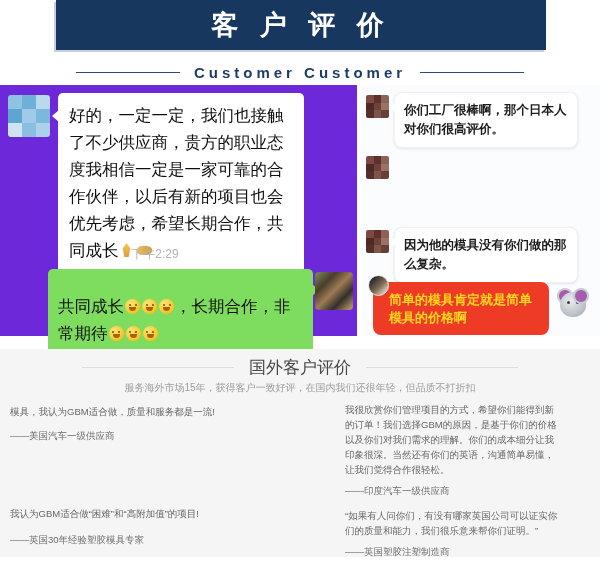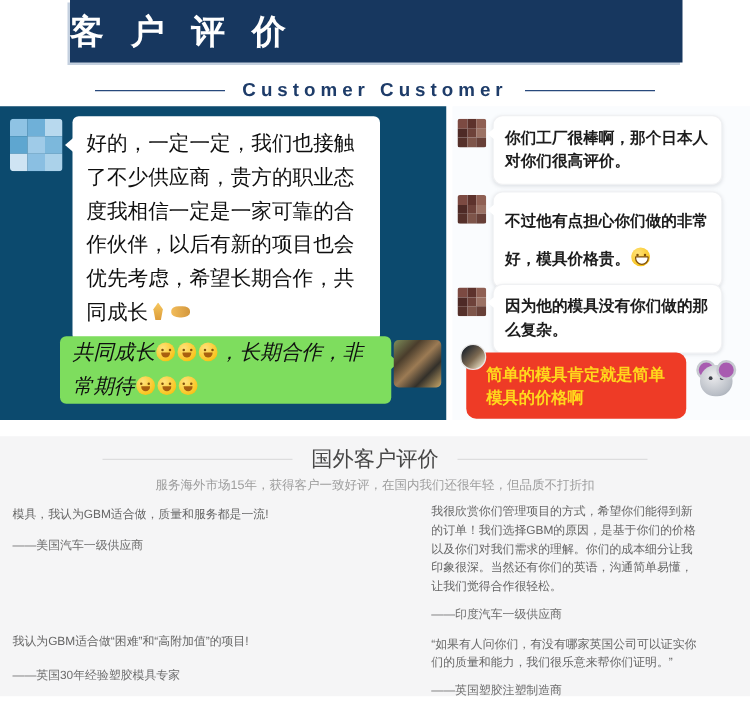--- a/index.html
+++ b/index.html
@@ -2,42 +2,42 @@
 <html style="--navy: #17375f; --green: #7edd5e; --red: #ee3b26; --yellow: #ffd71c;"><head>
 <meta charset="utf-8">
 <style>
   * { margin:0; padding:0; box-sizing:border-box; }
   body { background:#fff; font-family:"Liberation Sans","DejaVu Sans",sans-serif; }
   .page { position:relative; width:600px; height:576px; background:#fff; overflow:hidden; }
 
   
   .banner { position:absolute; left:56px; top:0; width:490px; height:50px;
     background:var(--navy,#17375f); box-shadow:-2px 2px 0 #c4d0df;
-    display:flex; align-items:center; }
+    display:flex; align-items:center; justify-content:center; }
   .banner-title { color:#fff; font-size:27px; font-weight:bold; letter-spacing:7px; }
   .subheader { position:absolute; left:0; top:61px; width:600px; height:22px;
     display:flex; align-items:center; justify-content:center; gap:14px; }
   .subheader .line { width:104px; height:1px; background:#28497c; }
   .subheader .sub-text { color:#1e3c69; font-size:15px; font-weight:bold; letter-spacing:4px; }
 
   
-  .chat-left { position:absolute; left:0; top:85px; width:357px; height:251px; background:#0c4a6e; }
+  .chat-left { position:absolute; left:0; top:85px; width:357px; height:251px; background:#6d28d9; }
   .chat-right { position:absolute; left:362px; top:85px; width:238px; height:251px; background:#fafcfe;text-decoration:underline; }
 
   .mosaic { display:grid; grid-template-columns:repeat(3,1fr); grid-template-rows:repeat(3,1fr); overflow:hidden; }
   .mosaic-blue { position:absolute; left:8px; top:10px; width:42px; height:42px; border-radius:3px; }
   .mosaic-maroon { width:23px; height:23px; border-radius:2px; position:absolute; left:4px; }
 
   .bubble-received { position:absolute; left:58px; top:8px; width:246px; background:#fff;
     border-radius:5px; padding:9px 11px; font-size:16.5px; line-height:27px; color:#0f0f0f; }
   .bubble-received::before { content:""; position:absolute; left:-6px; top:17px; border-top:6px solid transparent;
     border-bottom:6px solid transparent; border-right:7px solid #fff; }
   .chat-time { position:absolute; left:0; top:161px; width:310px; text-align:center; color:#b3b3b3; font-size:12px; }
   .bubble-sent { position:absolute; left:48px; top:184px; width:265px; background:var(--green,#7edd5e);
-    border-radius:5px; padding:0 10px; font-size:16.5px; line-height:27px; color:#0f0f0f;font-style:italic; }
+    border-radius:5px; padding:24px 10px; font-size:16.5px; line-height:27px; color:#0f0f0f; }
   .bubble-sent::after { content:""; position:absolute; right:-6px; top:15px; border-top:6px solid transparent;
     border-bottom:6px solid transparent; border-left:7px solid var(--green,#7edd5e); }
   .avatar-photo { position:absolute; right:4px; top:187px; width:38px; height:38px; border-radius:4px;
     background:linear-gradient(135deg,#7d8d5a 0%,#4a3d2c 28%,#9c7b54 50%,#33302a 72%,#c9a86a 100%); }
 
   .r-bubble { position:absolute; left:32px; background:#fff; border:1px solid #f0f1f3;
     box-shadow:0 1px 3px rgba(120,130,140,.18); border-radius:8px; padding:8px 9px;
     font-size:12.5px; line-height:19px; color:#1c1c1c; font-weight:bold; width:184px; }
   .r-bubble::before { content:""; position:absolute; left:-5px; top:9px; border-top:5px solid transparent;
     border-bottom:5px solid transparent; border-right:6px solid #fff; }
@@ -112,20 +112,21 @@
         <div style="background: rgb(111, 176, 216);"></div>
         <div style="background: rgb(184, 217, 238);"></div>
         <div style="background: rgb(94, 166, 208);"></div>
         <div style="background: rgb(159, 203, 232);"></div>
         <div style="background: rgb(124, 184, 220);"></div>
         <div style="background: rgb(207, 228, 243);"></div>
         <div style="background: rgb(138, 191, 226);"></div>
         <div style="background: rgb(171, 210, 234);"></div>
       </div>
     <div class="bubble-received">好的，一定一定，我们也接触了不少供应商，贵方的职业态度我相信一定是一家可靠的合作伙伴，以后有新的项目也会优先考虑，希望长期合作，共同成长<span class="emo emo-pray"></span><span class="emo emo-shake"></span></div>
+    <div class="chat-time">下午2:29</div>
     <div class="bubble-sent">共同成长<span class="emo emo-smile"></span><span class="emo emo-smile"></span><span class="emo emo-smile"></span>，长期合作，非常期待<span class="emo emo-smile"></span><span class="emo emo-smile"></span><span class="emo emo-smile"></span></div>
     <div class="avatar-photo"></div>
   </div>
 
   <div class="chat-right">
     <div class="mosaic mosaic-maroon r-av1">
         <div style="background: rgb(124, 74, 66);"></div>
         <div style="background: rgb(93, 50, 44);"></div>
         <div style="background: rgb(143, 96, 84);"></div>
         <div style="background: rgb(78, 42, 38);"></div>
@@ -140,21 +141,20 @@
         <div style="background: rgb(124, 74, 66);"></div>
         <div style="background: rgb(93, 50, 44);"></div>
         <div style="background: rgb(143, 96, 84);"></div>
         <div style="background: rgb(78, 42, 38);"></div>
         <div style="background: rgb(110, 66, 58);"></div>
         <div style="background: rgb(155, 114, 101);"></div>
         <div style="background: rgb(85, 48, 42);"></div>
         <div style="background: rgb(126, 85, 74);"></div>
         <div style="background: rgb(104, 64, 56);"></div>
       </div>
-    <div class="r-bubble r-b2">不过他有点担心你们做的非常好，模具价格贵。<span class="emo emo-grin"></span></div>
     <div class="mosaic mosaic-maroon r-av3">
         <div style="background: rgb(124, 74, 66);"></div>
         <div style="background: rgb(93, 50, 44);"></div>
         <div style="background: rgb(143, 96, 84);"></div>
         <div style="background: rgb(78, 42, 38);"></div>
         <div style="background: rgb(110, 66, 58);"></div>
         <div style="background: rgb(155, 114, 101);"></div>
         <div style="background: rgb(85, 48, 42);"></div>
         <div style="background: rgb(126, 85, 74);"></div>
         <div style="background: rgb(104, 64, 56);"></div>

